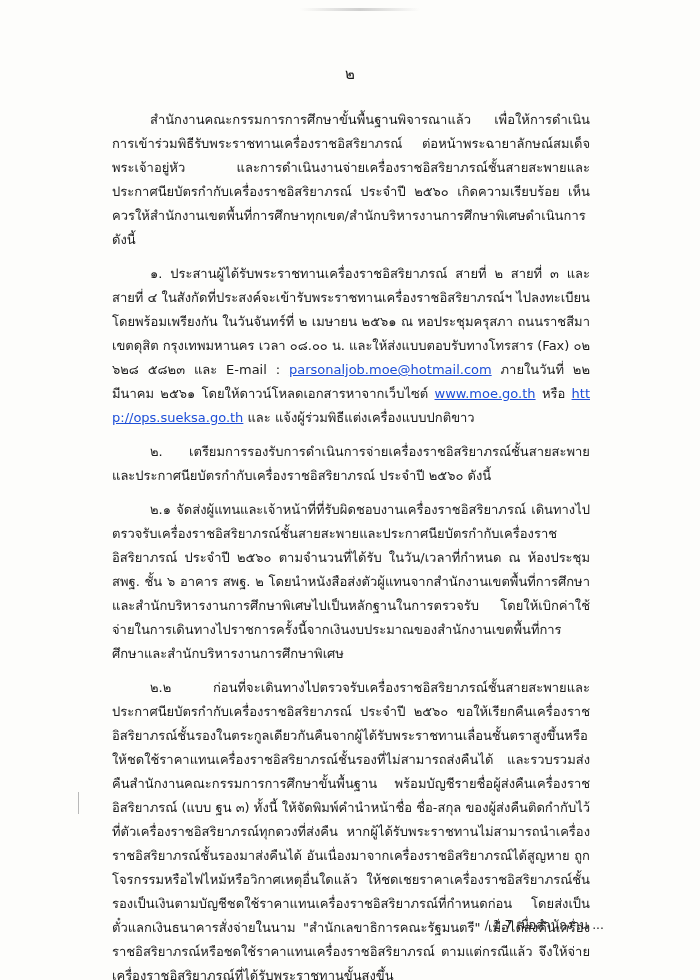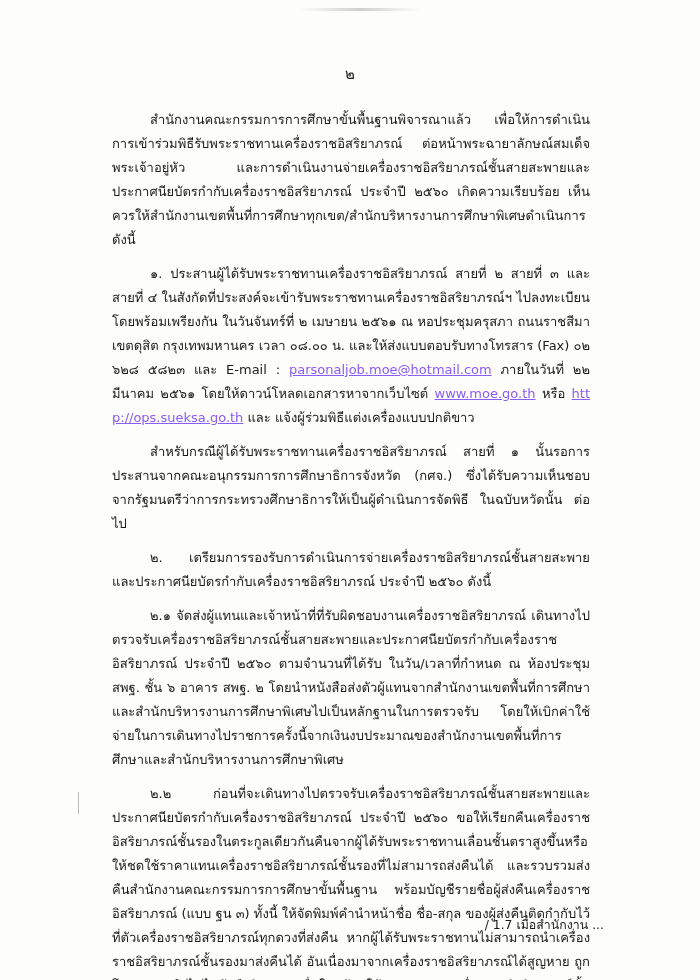--- a/index.html
+++ b/index.html
@@ -42,21 +42,21 @@
     text-justify: inter-word;
   }
   .para {
     margin: 0 0 0 0;
     text-indent: 38px;
   }
   .para.gap {
     margin-top: 10px;
   }
   .link {
-    color: #8b5cf6;
+    color: #1d4ed8;
     word-break: break-all;
     margin-top: 14px;
   }
   .footer-note {
     position: absolute;
     bottom: 46px;
     right: 96px;
     font-size: 12.4px;
     color: #1b1b1b;
   }
@@ -85,21 +85,20 @@
   <div class="scan-top-smudge"></div>
 
   <div class="page-number">๒</div>
 
   <div class="body-text">
 
     <p class="para">สำนักงานคณะกรรมการการศึกษาขั้นพื้นฐานพิจารณาแล้ว เพื่อให้การดำเนินการเข้าร่วมพิธีรับพระราชทานเครื่องราชอิสริยาภรณ์ ต่อหน้าพระฉายาลักษณ์สมเด็จพระเจ้าอยู่หัว และการดำเนินงานจ่ายเครื่องราชอิสริยาภรณ์ชั้นสายสะพายและประกาศนียบัตรกำกับเครื่องราชอิสริยาภรณ์ ประจำปี ๒๕๖๐ เกิดความเรียบร้อย เห็นควรให้สำนักงานเขตพื้นที่การศึกษาทุกเขต/สำนักบริหารงานการศึกษาพิเศษดำเนินการ ดังนี้</p>
 
     <p class="para gap"><span>๑. ประสานผู้ได้รับพระราชทานเครื่องราชอิสริยาภรณ์ สายที่ ๒ สายที่ ๓ และสายที่ ๔ ในสังกัดที่ประสงค์จะเข้ารับพระราชทานเครื่องราชอิสริยาภรณ์ฯ ไปลงทะเบียนโดยพร้อมเพรียงกัน ในวันจันทร์ที่ ๒ เมษายน ๒๕๖๑ ณ หอประชุมครุสภา ถนนราชสีมา เขตดุสิต กรุงเทพมหานคร เวลา ๐๘.๐๐ น. และให้ส่งแบบตอบรับทางโทรสาร (Fax) ๐๒ ๖๒๘ ๕๘๒๓ และ E-mail : </span><a class="link" href="#">parsonaljob.moe@hotmail.com</a><span> ภายในวันที่ ๒๒ มีนาคม ๒๕๖๑ โดยให้ดาวน์โหลดเอกสารหาจากเว็บไซต์ </span><a class="link" href="#">www.moe.go.th</a><span> หรือ </span><a class="link" href="#">http://ops.sueksa.go.th</a><span> และ แจ้งผู้ร่วมพิธีแต่งเครื่องแบบปกติขาว</span></p>
 
-    <p class="para gap">สำหรับกรณีผู้ได้รับพระราชทานเครื่องราชอิสริยาภรณ์ สายที่ ๑ นั้นรอการประสานจากคณะอนุกรรมการการศึกษาธิการจังหวัด (กศจ.) ซึ่งได้รับความเห็นชอบจากรัฐมนตรีว่าการกระทรวงศึกษาธิการให้เป็นผู้ดำเนินการจัดพิธี ในฉบับหวัดนั้น ต่อไป</p>
 
     <p class="para gap">๒. เตรียมการรองรับการดำเนินการจ่ายเครื่องราชอิสริยาภรณ์ชั้นสายสะพายและประกาศนียบัตรกำกับเครื่องราชอิสริยาภรณ์ ประจำปี ๒๕๖๐ ดังนี้</p>
 
     <p class="para gap">๒.๑ จัดส่งผู้แทนและเจ้าหน้าที่ที่รับผิดชอบงานเครื่องราชอิสริยาภรณ์ เดินทางไปตรวจรับเครื่องราชอิสริยาภรณ์ชั้นสายสะพายและประกาศนียบัตรกำกับเครื่องราชอิสริยาภรณ์ ประจำปี ๒๕๖๐ ตามจำนวนที่ได้รับ ในวัน/เวลาที่กำหนด ณ ห้องประชุม สพฐ. ชั้น ๖ อาคาร สพฐ. ๒ โดยนำหนังสือส่งตัวผู้แทนจากสำนักงานเขตพื้นที่การศึกษาและสำนักบริหารงานการศึกษาพิเศษไปเป็นหลักฐานในการตรวจรับ โดยให้เบิกค่าใช้จ่ายในการเดินทางไปราชการครั้งนี้จากเงินงบประมาณของสำนักงานเขตพื้นที่การศึกษาและสำนักบริหารงานการศึกษาพิเศษ</p>
 
     <p class="para gap">๒.๒ ก่อนที่จะเดินทางไปตรวจรับเครื่องราชอิสริยาภรณ์ชั้นสายสะพายและประกาศนียบัตรกำกับเครื่องราชอิสริยาภรณ์ ประจำปี ๒๕๖๐ ขอให้เรียกคืนเครื่องราชอิสริยาภรณ์ชั้นรองในตระกูลเดียวกันคืนจากผู้ได้รับพระราชทานเลื่อนชั้นตราสูงขึ้นหรือให้ชดใช้ราคาแทนเครื่องราชอิสริยาภรณ์ชั้นรองที่ไม่สามารถส่งคืนได้ และรวบรวมส่งคืนสำนักงานคณะกรรมการการศึกษาขั้นพื้นฐาน พร้อมบัญชีรายชื่อผู้ส่งคืนเครื่องราชอิสริยาภรณ์ (แบบ ฐน ๓) ทั้งนี้ ให้จัดพิมพ์คำนำหน้าชื่อ ชื่อ-สกุล ของผู้ส่งคืนติดกำกับไว้ที่ตัวเครื่องราชอิสริยาภรณ์ทุกดวงที่ส่งคืน หากผู้ได้รับพระราชทานไม่สามารถนำเครื่องราชอิสริยาภรณ์ชั้นรองมาส่งคืนได้ อันเนื่องมาจากเครื่องราชอิสริยาภรณ์ได้สูญหาย ถูกโจรกรรมหรือไฟไหม้หรือวิกาศเหตุอื่นใดแล้ว ให้ชดเชยราคาเครื่องราชอิสริยาภรณ์ชั้นรองเป็นเงินตามบัญชีชดใช้ราคาแทนเครื่องราชอิสริยาภรณ์ที่กำหนดก่อน โดยส่งเป็นตั๋วแลกเงินธนาคารสั่งจ่ายในนาม "สำนักเลขาธิการคณะรัฐมนตรี" เมื่อได้ส่งคืนเครื่องราชอิสริยาภรณ์หรือชดใช้ราคาแทนเครื่องราชอิสริยาภรณ์ ตามแต่กรณีแล้ว จึงให้จ่ายเครื่องราชอิสริยาภรณ์ที่ได้รับพระราชทานขั้นสูงขึ้น</p>
 
     <p class="para gap">๒.๓ นำเครื่องราชอิสริยาภรณ์ชั้นสายสะพายที่ได้รับครั้งนี้ไปจ่ายให้เฉพาะผู้ได้รับพระราชทานเครื่องราชอิสริยาภรณ์ชั้นสายสะพาย ประจำปี ๒๕๖๐ ตามรายชื่อที่ประกาศในราชกิจจานุเบกษาเท่านั้น</p>
 
   </div>

